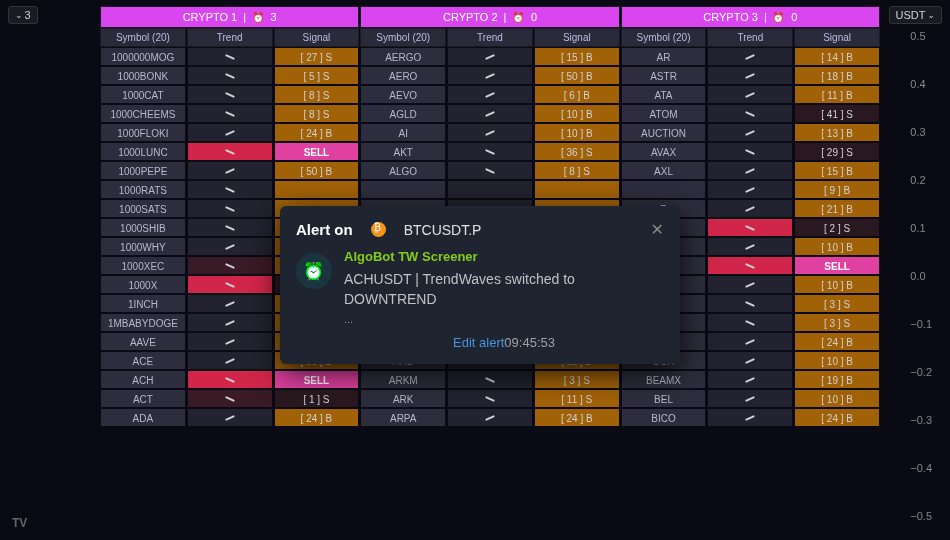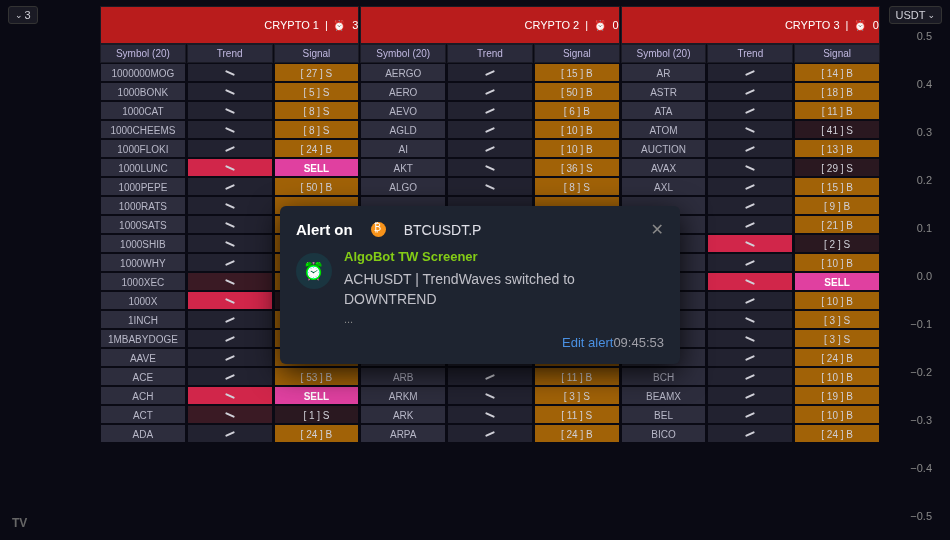--- a/index.html
+++ b/index.html
@@ -3,21 +3,21 @@
 <meta charset="utf-8">
 <style>
 *{margin:0;padding:0;box-sizing:border-box}
 body{background:#0a0a14;font-family:Arial,sans-serif;font-size:11px;color:#d0d0d8;width:950px;height:540px;overflow:hidden;position:relative}
 .wrap{position:relative;width:100%;height:100%}
 .left-ctrl{position:absolute;top:6px;left:8px;background:#1a1a24;border:1px solid #333;border-radius:3px;padding:2px 6px;font-size:11px;display:flex;align-items:center;gap:2px}
 .right-ctrl{position:absolute;top:6px;right:8px;background:#1a1a24;border:1px solid #333;border-radius:3px;padding:2px 6px;font-size:11px;display:flex;align-items:center;gap:2px}
 .chev{font-size:9px}
 .grid{position:absolute;top:6px;left:100px;right:70px;display:flex;gap:1px}
 .group{flex:1;min-width:0}
-.ghead{background:#b91c1c;color:#fff;text-align:center;padding:12px 0;font-size:11px;display:flex;justify-content:flex-end;gap:6px;align-items:center;border:1px solid #1a1a24}
+.ghead{background:#d946ef;color:#fff;text-align:center;padding:4px 0;font-size:11px;display:flex;justify-content:center;gap:6px;align-items:center;border:1px solid #1a1a24}
 .ghead .clock{font-size:10px}
 .subhead{display:flex;gap:1px}
 .subhead>div{flex:1;background:#2a2a3a;color:#c0b8e0;text-align:center;padding:3px 12px;font-size:10px;border:1px solid #1a1a24}
 .row{display:flex;gap:1px}
 .cell{flex:1;text-align:center;padding:2px 0;font-size:10px;border:1px solid #0a0a14;height:19px;line-height:15px;overflow:hidden;white-space:nowrap}
 .sym{background:#2d2d3d;color:#b8b8c8}
 .trend{background:#222230;position:relative}
 .trend.up::after{content:"";position:absolute;left:50%;top:50%;width:10px;height:2px;background:#d0d0d8;transform:translate(-50%,-50%) rotate(-25deg);border-radius:1px}
 .trend.down::after{content:"";position:absolute;left:50%;top:50%;width:10px;height:2px;background:#d0d0d8;transform:translate(-50%,-50%) rotate(25deg);border-radius:1px}
 .trend.red{background:#d1264a}
@@ -32,24 +32,24 @@
 .alert-h .coin::after{content:"₿";color:#fff;font-size:10px;position:absolute;left:3px;top:0}
 .alert-h .sym-txt{color:#e0e0e8;font-size:14px}
 .alert-h .close{margin-left:auto;color:#888;font-size:16px;cursor:pointer}
 .alert-row{display:flex;gap:12px}
 .alert-icon{width:36px;height:36px;background:#1a3540;border-radius:50%;display:flex;align-items:center;justify-content:center;flex-shrink:0;margin-top:4px}
 .alert-icon::before{content:"⏰";font-size:17px;filter:hue-rotate(140deg) saturate(3)}
 .alert-body{flex:1}
 .alert-sub{color:#84cc16;font-size:13px;font-weight:600;margin-bottom:6px}
 .alert-msg{color:#c0c0c8;font-size:14px;line-height:1.4;margin-bottom:4px}
 .alert-dots{color:#888;font-size:11px}
-.alert-foot{display:flex;justify-content:flex-end;align-items:center;margin-top:10px;margin-left:48px}
+.alert-foot{display:flex;justify-content:center;align-items:center;margin-top:10px;margin-left:48px}
 .alert-foot .edit{color:#4a90e2;font-size:13px;cursor:pointer}
 .alert-foot .time{color:#a0a0a8;font-size:13px}
-.yaxis{position:absolute;right:18px;top:30px;height:480px;display:flex;flex-direction:column;justify-content:space-between;font-size:11px;color:#888;text-align:right}
+.yaxis{position:absolute;right:18px;top:30px;height:480px;display:flex;flex-direction:column;justify-content:space-between;font-size:11px;color:#888;}
 .yaxis>div{height:0}
 .logo{position:absolute;bottom:10px;left:12px;color:#666;font-size:12px;font-weight:bold}
 </style>
 </head>
 <body>
 
 <div class="wrap">
   <div class="left-ctrl">
       <span class="chev">⌄</span>
       <span>3</span>

